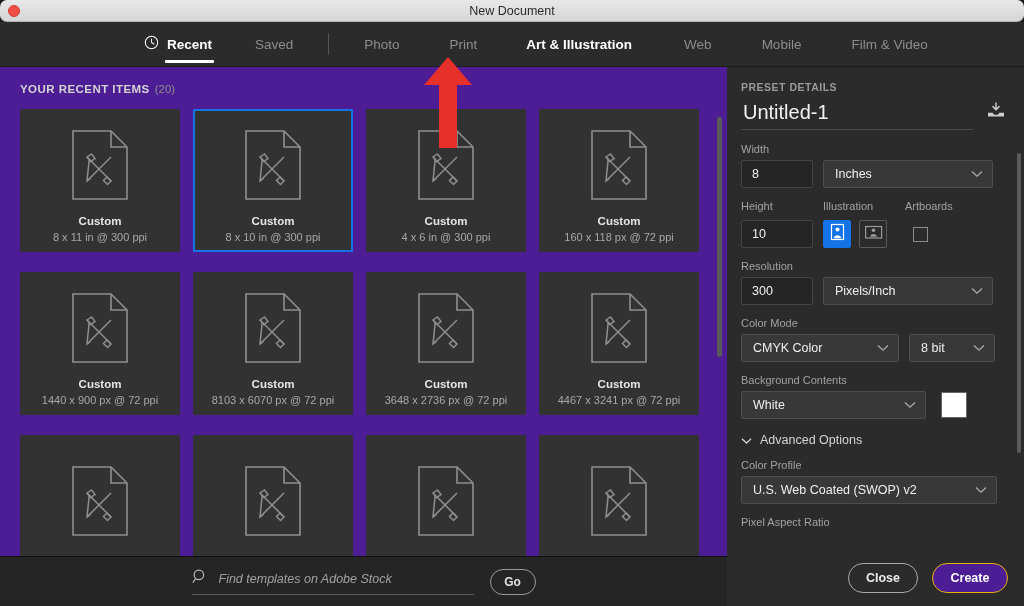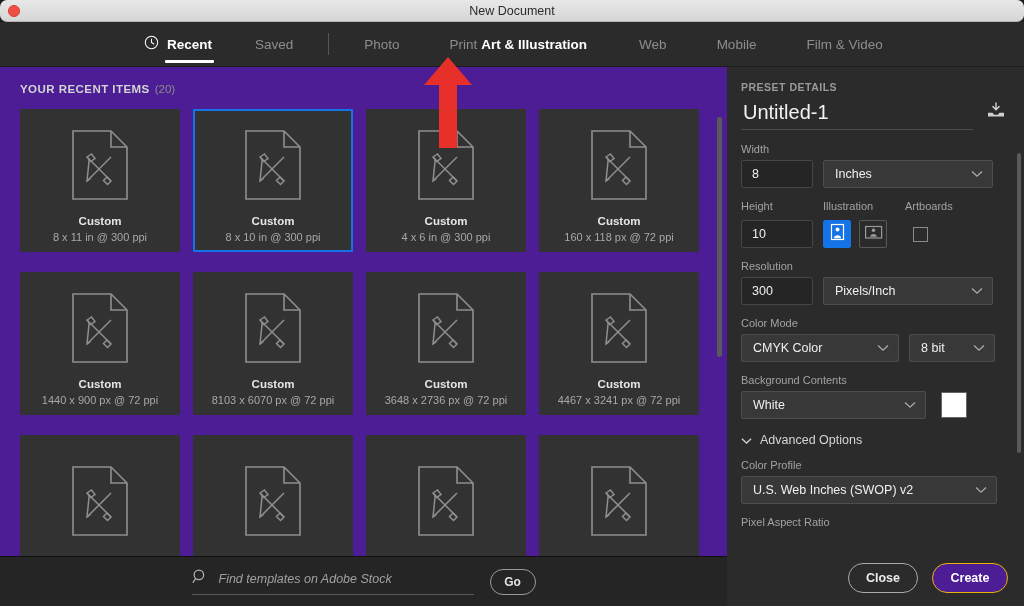--- a/index.html
+++ b/index.html
@@ -252,21 +252,21 @@
   <div class="tab-sep" style="margin-left:33px;"></div>
 
   <div class="tab" style="margin-left:33px;">
     <span>Photo</span>
   </div>
 
   <div class="tab" style="margin-left:46px;">
     <span>Print</span>
   </div>
 
-  <div class="tab bold" style="">
+  <div class="tab bold" style="margin-left:45px;">
     <span>Art &amp; Illustration</span>
   </div>
 
   <div class="tab" style="margin-left:48px;">
     <span>Web</span>
   </div>
 
   <div class="tab" style="margin-left:46px;">
     <span>Mobile</span>
   </div>
@@ -618,21 +618,21 @@
         <svg width="11" height="8" viewBox="0 0 12 8">
             <path d="M1 1.6 L6 6.2 L11 1.6" fill="none" stroke="#d2d2d2" stroke-width="1.4"></path>
           </svg>
       </span>
       <span class="adv-label">Advanced Options</span>
     </div>
 
     <div class="field-block">
       <div class="fld-label">Color Profile</div>
       <div class="select" style="width:256px;">
-        <span>U.S. Web Inches (SWOP) v2</span>
+        <span>U.S. Web Coated (SWOP) v2</span>
         <span class="chev">
           <svg width="12" height="8" viewBox="0 0 12 8">
               <path d="M1 1.6 L6 6.2 L11 1.6" fill="none" stroke="#d2d2d2" stroke-width="1.3"></path>
             </svg>
         </span>
       </div>
     </div>
 
     <div class="fld-label">Pixel Aspect Ratio</div>
 

